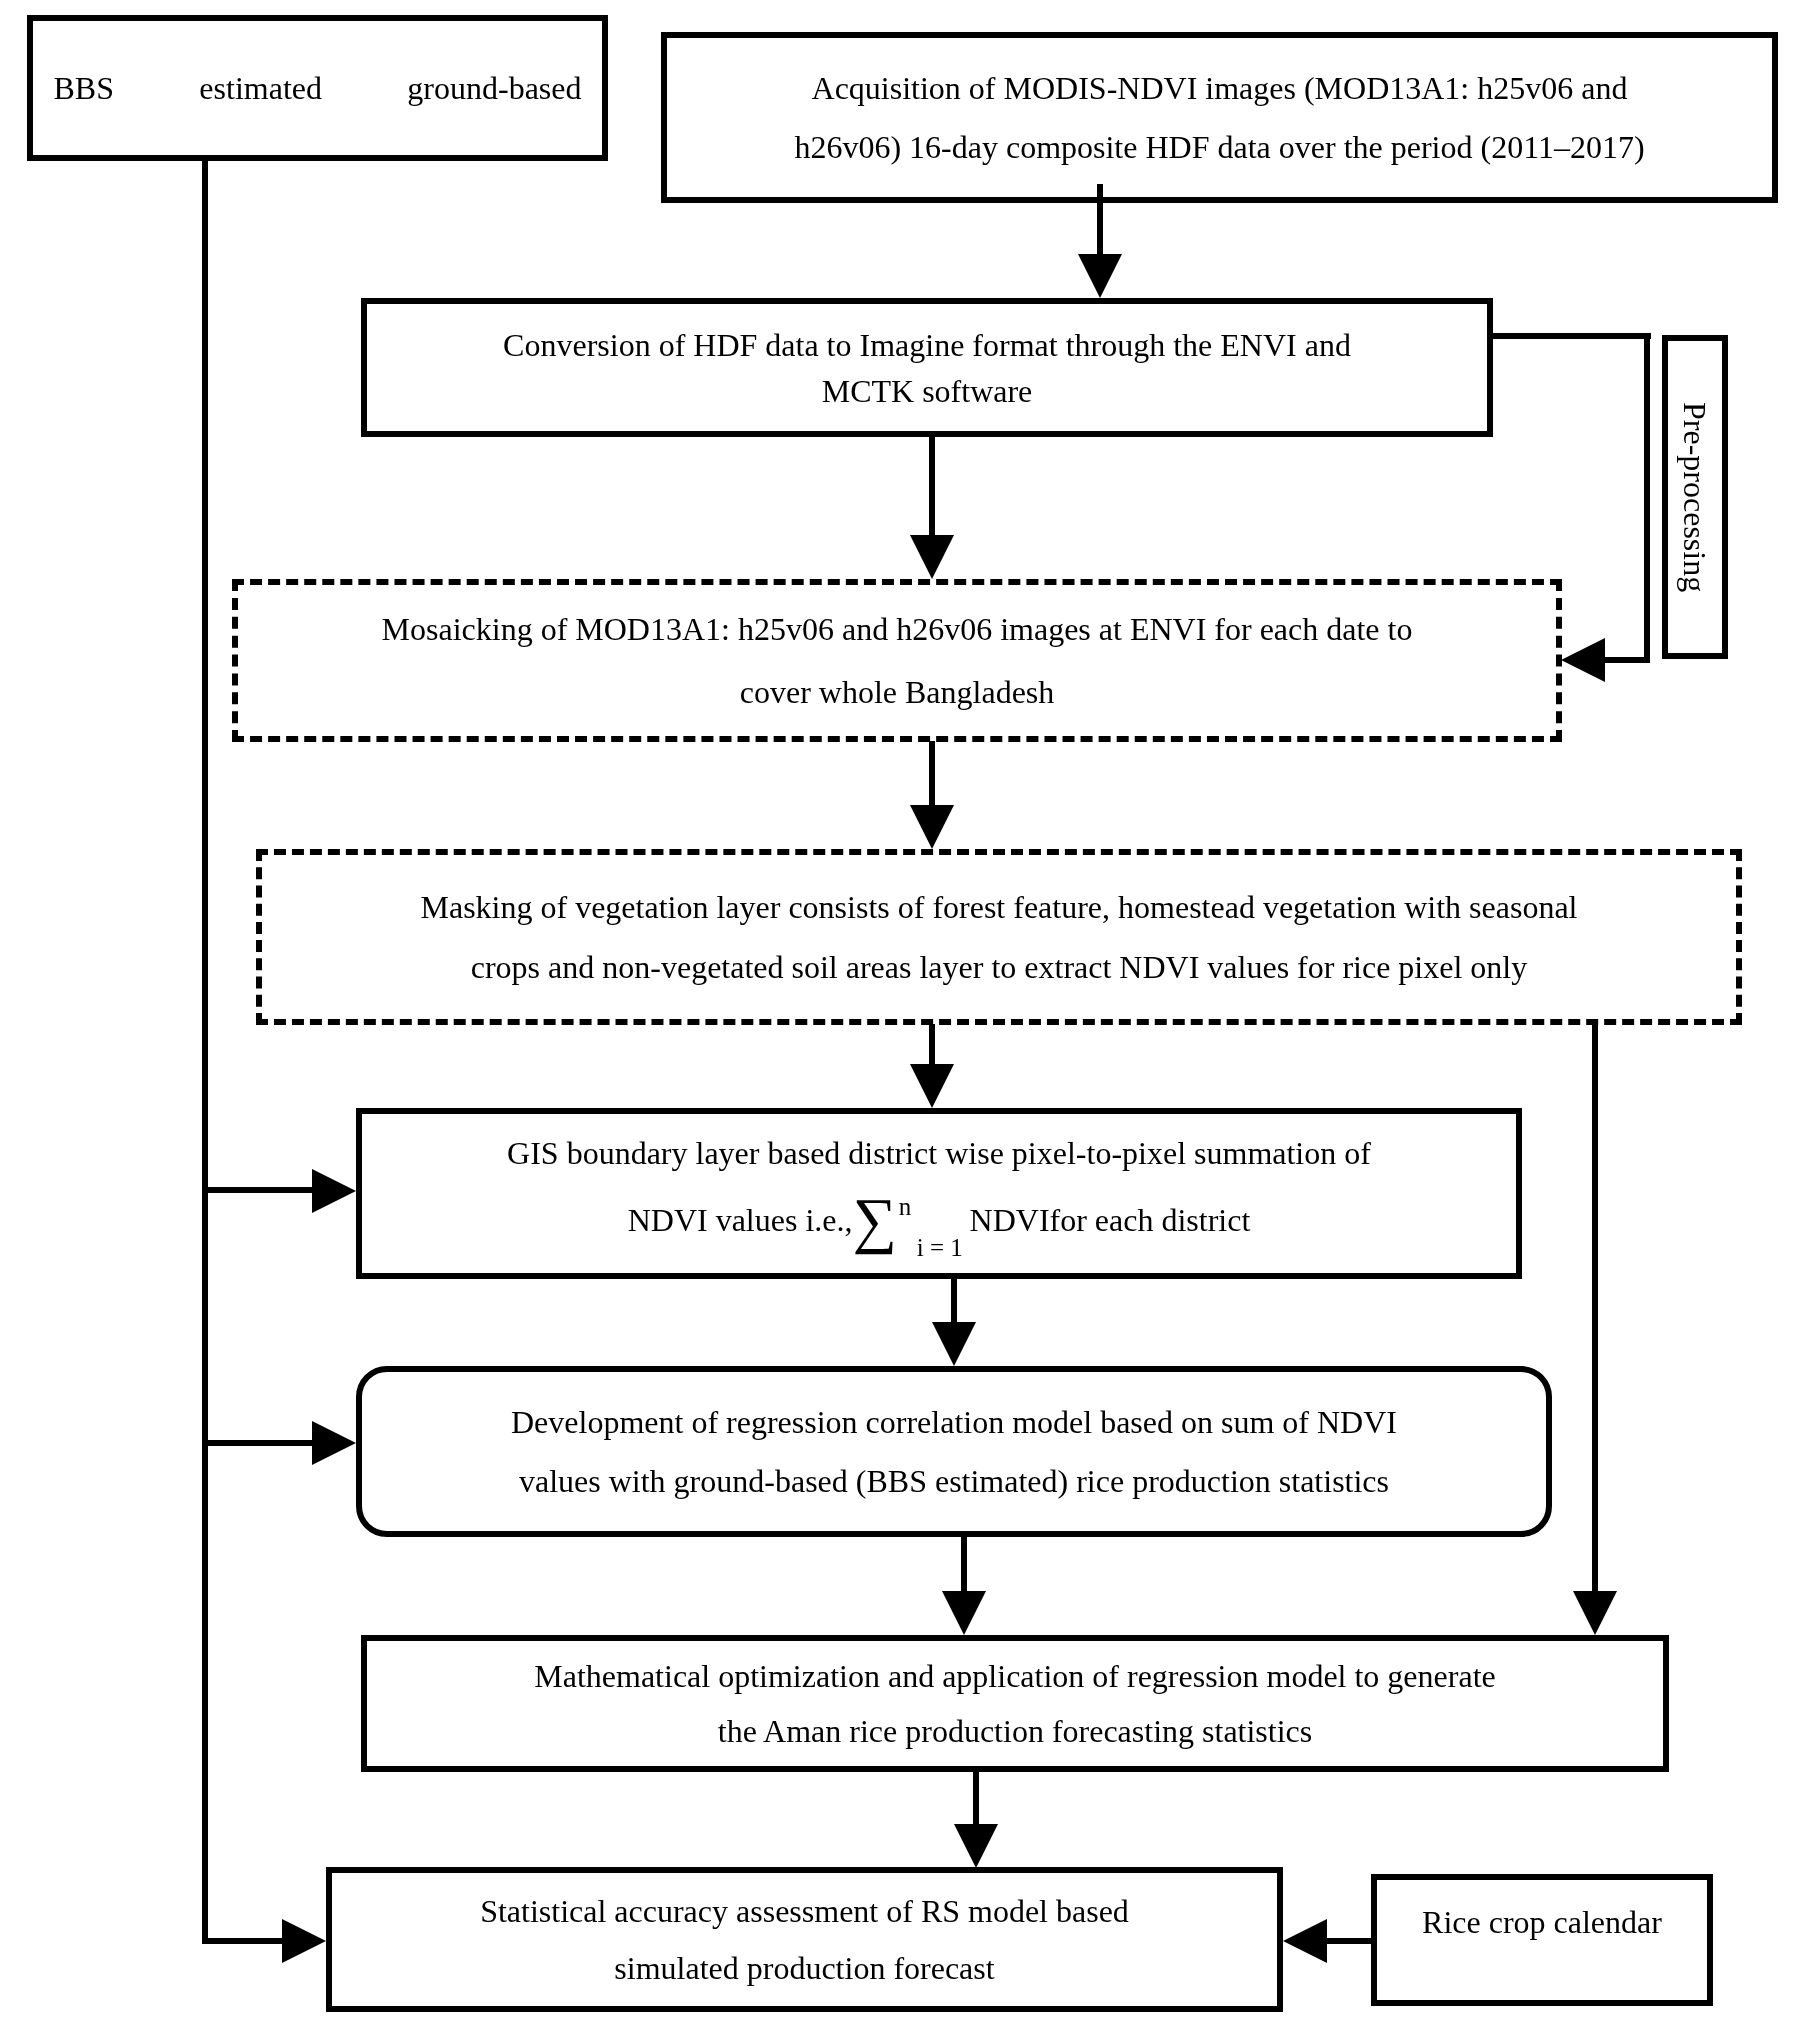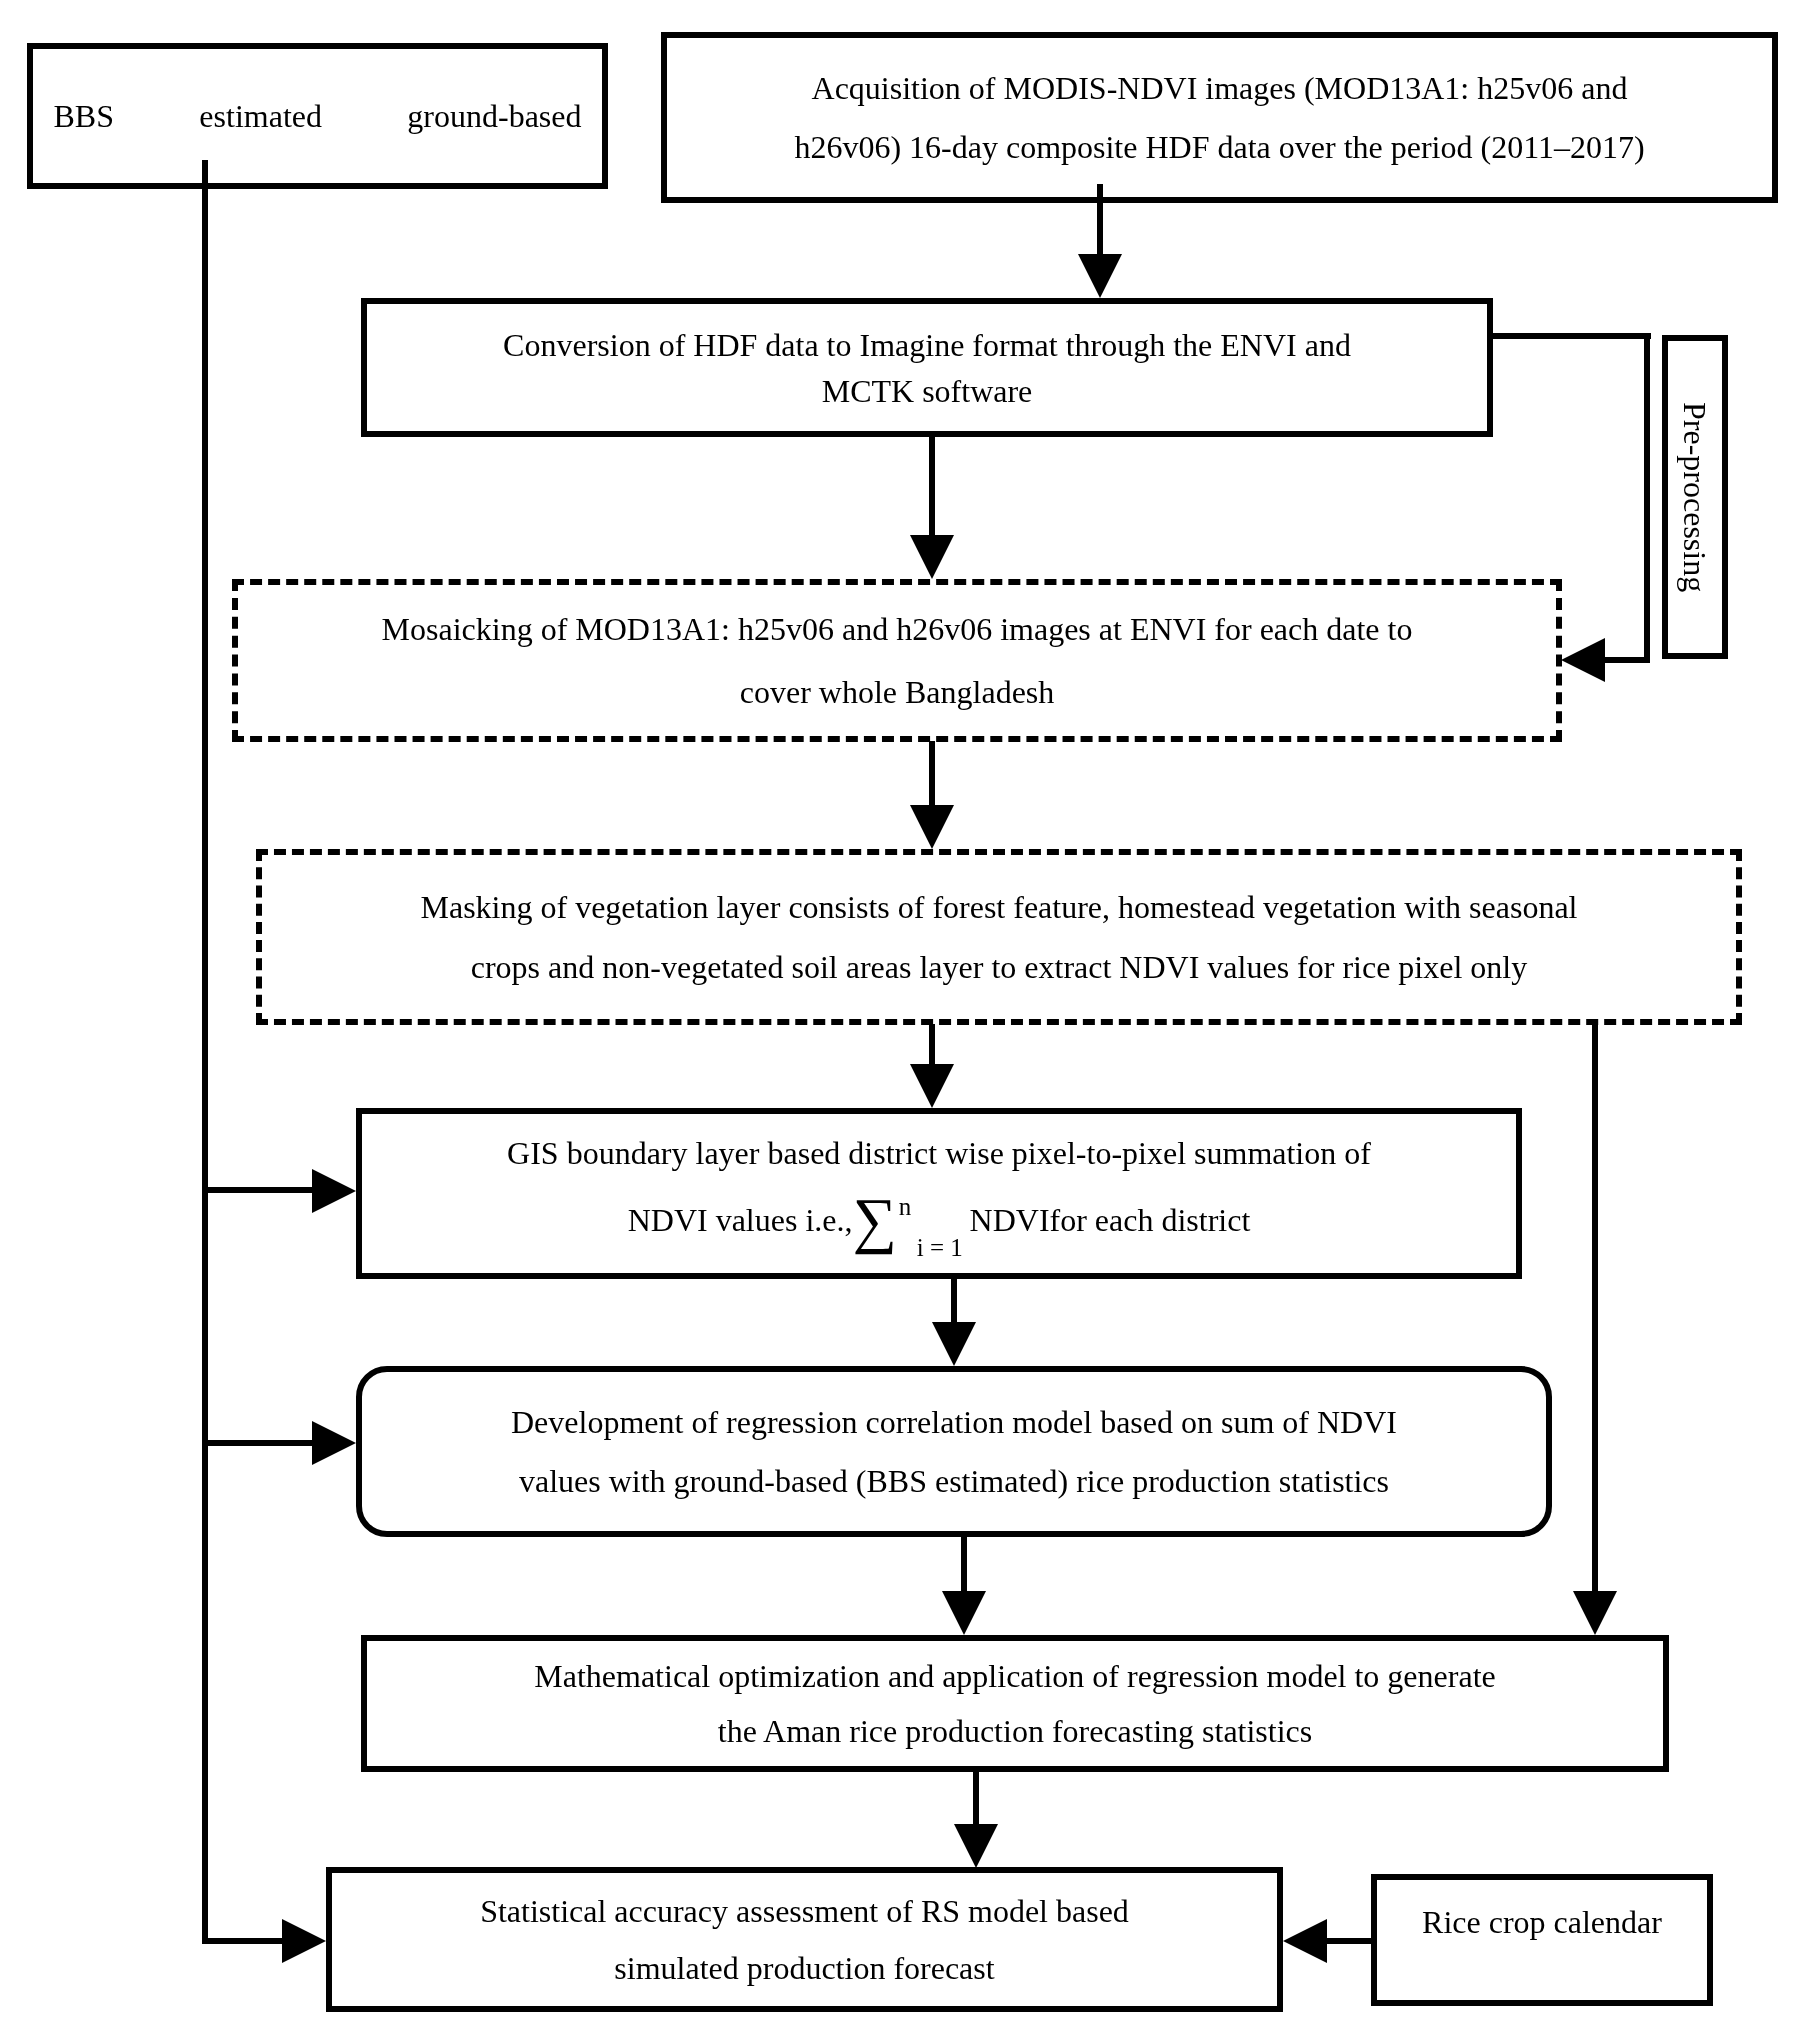--- a/index.html
+++ b/index.html
@@ -5,21 +5,21 @@
   html,body{margin:0;padding:0;background:#ffffff;}
   body{position:relative;width:1814px;height:2035px;font-family:"Liberation Serif",serif;color:#000;}
   .box{
     position:absolute;box-sizing:border-box;border:6.3px solid #000;background:#fff;
     display:flex;flex-direction:column;justify-content:center;align-items:center;
     text-align:center;font-size:32px;line-height:38px;gap:21.5px;padding:9.8px 24.4px;
   }
   .box.dashed{border-style:dashed;}
   .bline{display:block;width:100%;}
   
-  .box.jbox{align-items:stretch;padding:9.8px 20.5px;margin-top:28px;}
+  .box.jbox{align-items:stretch;padding:9.8px 20.5px;}
   .jbox .jline1{text-align:justify;text-align-last:justify;}
   .jbox .jline2{text-align:left;}
   
   .box.topalign{justify-content:flex-start;padding-top:23.4px;}
   
   .box.vertical{writing-mode:vertical-rl;text-orientation:mixed;padding:4.9px;gap:0;}
   
   .vline,.hline{position:absolute;background:#000;}
   
   .ah{position:absolute;width:0;height:0;}

